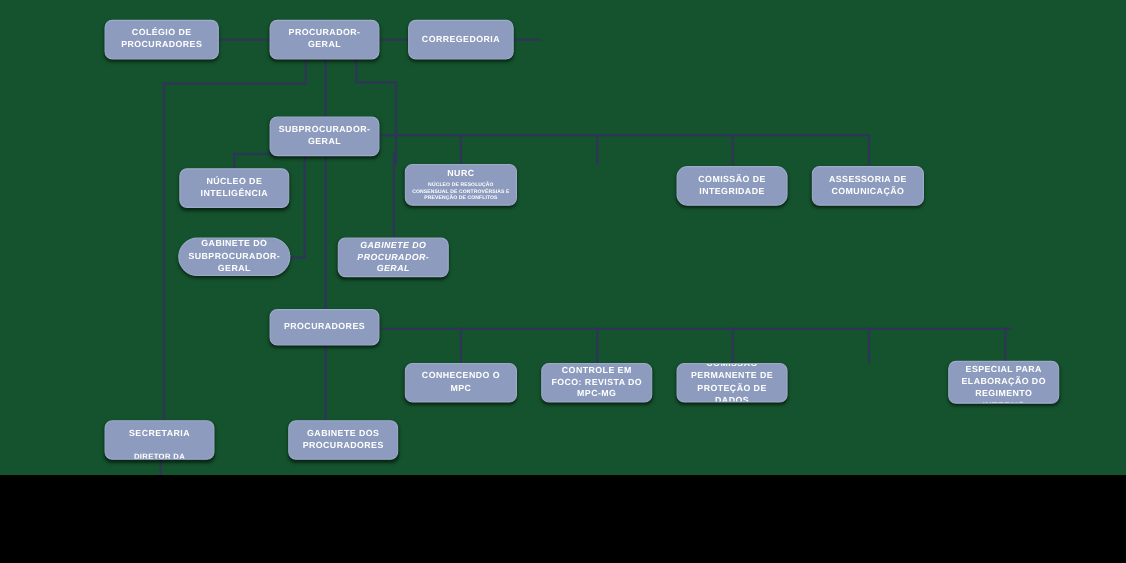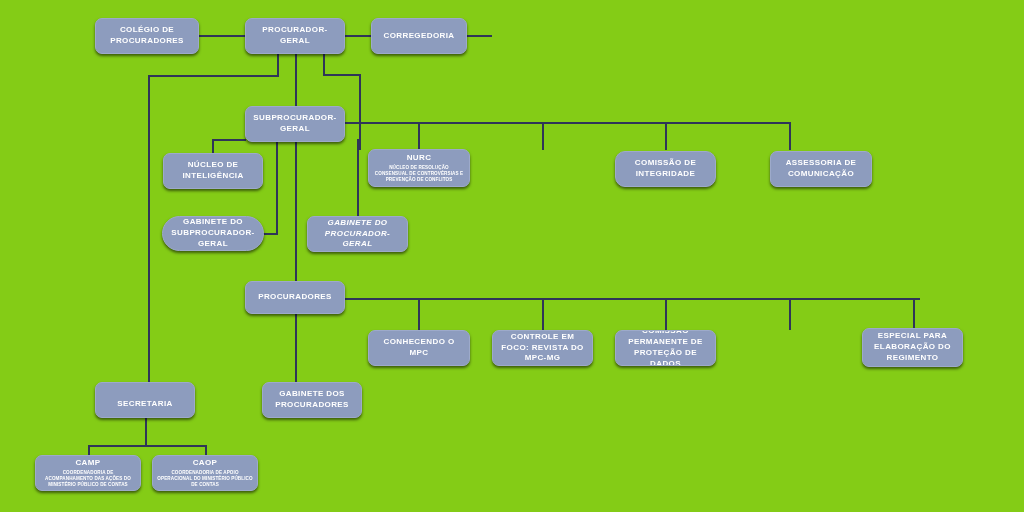--- a/index.html
+++ b/index.html
@@ -3,22 +3,22 @@
 <meta charset="utf-8">
 <style>
   html, body {
     margin: 0;
     padding: 0;
     background: #000000;
   }
   #chart {
     position: relative;
     width: 1024px;
-    height: 512px;
-    background: #84cc16;
+    height: 432px;
+    background: #14532d;
     overflow: hidden;
     font-family: "Liberation Sans", sans-serif;
   }
 
   
   .ln {
     position: absolute;
     background: #2f3558;
   }
   .ln.h { height: 2px; }
@@ -58,21 +58,21 @@
   }
   
   .node.pill { border-radius: 24px; }
 
   
   .node.split {
     justify-content: flex-start;
     padding-top: 0;
   }
   .node.split .title {
-    padding: 16px 4px 5px 4px;
+    padding: 6px 4px 5px 4px;
   }
   .node.split .divider {
     width: 100%;
     height: 1px;
     background: #3a4468;
   }
   .node.split .title2 {
     font-weight: bold;
     font-size: 7px;
     line-height: 1.3;
@@ -155,21 +155,21 @@
   <div class="node" style="left:368px; top:149px; width:102px; height:38px;">
     <div class="title">NURC</div>
     <div class="sub">NÚCLEO DE RESOLUÇÃO CONSENSUAL DE CONTROVÉRSIAS E PREVENÇÃO DE CONFLITOS</div>
   </div>
 
 
   <div class="node" style="left:615px; top:151px; width:101px; height:36px;border-radius:10px;">
     <div class="title">COMISSÃO DE INTEGRIDADE</div>
   </div>
 
-  <div class="node" style="left:738px; top:151px; width:102px; height:36px;margin-left:32px;">
+  <div class="node" style="left:738px; top:151px; width:102px; height:36px;">
     <div class="title">ASSESSORIA DE COMUNICAÇÃO</div>
   </div>
 
   <div class="node pill" style="left:162px; top:216px; width:102px; height:35px;">
     <div class="title">GABINETE DO SUBPROCURADOR-GERAL</div>
   </div>
 
   <div class="node" style="left:307px; top:216px; width:101px; height:36px;font-style:italic;">
     <div class="title">GABINETE DO PROCURADOR-GERAL</div>
   </div>

